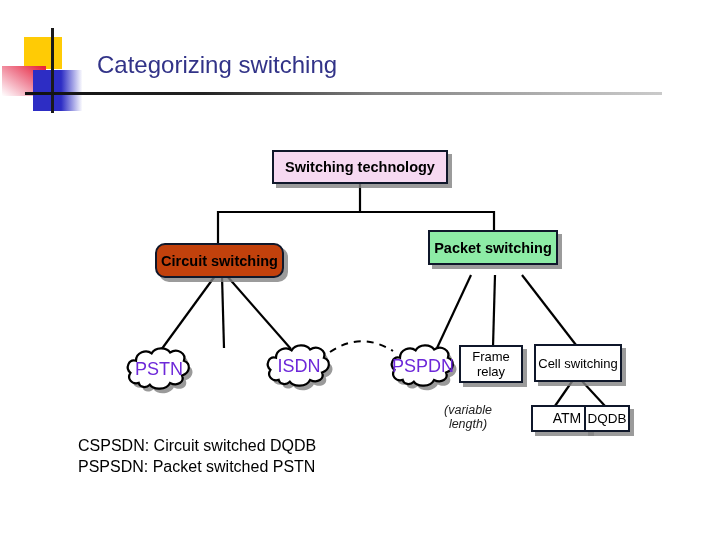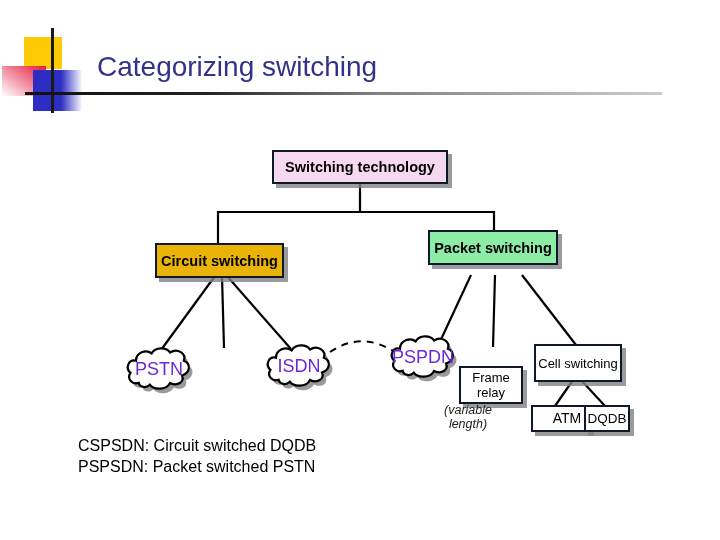--- a/index.html
+++ b/index.html
@@ -13,52 +13,52 @@
   .logo-yellow { left:24px; top:37px; width:38px; height:32px; background:#ffcb05; }
   .logo-pink { left:2px; top:66px; width:44px; height:30px;
     background:linear-gradient(215deg,#e8243d 5%,#ef7f93 45%,#fbdde4 85%,#ffffff 100%); }
   .logo-blue { left:33px; top:70px; width:51px; height:41px;
     background:linear-gradient(90deg,#2d2dc4 0%,#2d2dc4 55%,rgba(45,45,196,0) 97%); }
   .logo-vline { position:absolute; left:51px; top:28px; width:3px; height:85px; background:#1a1a1a; }
   .title-rule { position:absolute; left:25px; top:92px; width:637px; height:3px;
     background:linear-gradient(to right,#111 0%,#222 28%,#808080 55%,#b5b5b5 85%,#cacaca 100%); }
   .page-title {
     position:absolute; left:97px; top:51px;
-    font-size:28px; letter-spacing:0px; white-space:nowrap;
+    font-size:24px; letter-spacing:0px; white-space:nowrap;
   }
   
   .connectors { position:absolute; left:0; top:0; width:720px; height:540px; z-index:1; pointer-events:none; }
   .connectors line, .connectors path { stroke:#000; stroke-width:2.2; fill:none; }
   .connectors path.dashed { stroke-dasharray:7 6; stroke-width:2; }
   .dbox {
     position:absolute; z-index:2; display:flex; align-items:center; justify-content:center;
     text-align:center; border:2px solid #0f172a; color:#000;
     box-shadow:4px 4px 0 rgba(130,130,130,0.8);
   }
   .dbox.lvl { font-weight:bold; font-size:14.5px; }
   .root-box   { left:272px; top:150px; width:172px; height:30px; }
   .circuit-box{ left:155px; top:243px; width:125px; height:31px; }
   .packet-box { left:428px; top:230px; width:126px; height:31px; }
   .white-box  { background:#ffffff; font-size:13px; line-height:15px; }
-  .frame-box  { left:459px; top:366px; width:60px; height:34px; }
+  .frame-box  { left:459px; top:345px; width:60px; height:34px; }
   .cell-box   { left:534px; top:344px; width:84px; height:34px; }
   .atm-box    { left:531px; top:405px; width:42px; height:23px; font-size:14px;padding-left:13px; }
   .dqdb-box   { left:584px; top:405px; width:42px; height:23px; font-size:13.5px; }
   .cloud { position:absolute; width:70px; height:52px; z-index:2; }
   .cloud svg { position:absolute; left:0; top:0; width:100%; height:100%; overflow:visible; }
   .cloud .cshadow { fill:#9a9a9a; stroke:none; }
   .cloud .cmain   { fill:#ffffff; stroke:#000; stroke-width:2.4; }
   .cloud-label {
     position:absolute; inset:0; display:flex; align-items:center; justify-content:center;
     font-weight:normal; font-size:18px; color:#6d28d9; padding-bottom:2px;
   }
   .cloud-pstn  { left:124px; top:344px; }
   .cloud-cspdn { left:192px; top:342px; }
   .cloud-isdn  { left:264px; top:341px; }
-  .cloud-pspdn { left:388px; top:332px;text-align:center; }
+  .cloud-pspdn { left:388px; top:341px;text-align:center; }
   .annotation {
     position:absolute; left:436px; top:403px; width:64px; z-index:2;
     font-style:italic; font-size:12.5px; line-height:14px; text-align:center; color:#222;
   }
   
   .notes { position:absolute; left:78px; top:435px; font-size:16px; line-height:21px; color:#000; }
   .hidden-defs { position:absolute; width:0; height:0; overflow:hidden; }
 </style>
 </head>
 <body>
@@ -90,21 +90,21 @@
     <line x1="471" y1="275" x2="437" y2="348"></line>
     <line x1="495" y1="275" x2="493" y2="347"></line>
     <line x1="522" y1="275" x2="576" y2="345"></line>
     <line x1="573" y1="380" x2="555" y2="406"></line>
     <line x1="581" y1="380" x2="605" y2="406"></line>
     <path class="dashed" d="M330,352 Q361,331 393,351"></path>
   </svg>
 
   <div class="dbox lvl root-box" style="background: rgb(246, 217, 241);">Switching technology</div>
 
-  <div class="dbox lvl circuit-box" style="background: #eab308;">Circuit switching</div>
+  <div class="dbox lvl circuit-box" style="background: #c2410c; border-radius: 10px;">Circuit switching</div>
 
   <div class="dbox lvl packet-box" style="background: rgb(141, 236, 166);">Packet switching</div>
 
   <div class="dbox white-box frame-box">Frame relay</div>
 
   <div class="dbox white-box cell-box">Cell switching</div>
 
   <div class="dbox white-box atm-box">ATM</div>
 
   <div class="dbox white-box dqdb-box">DQDB</div>

